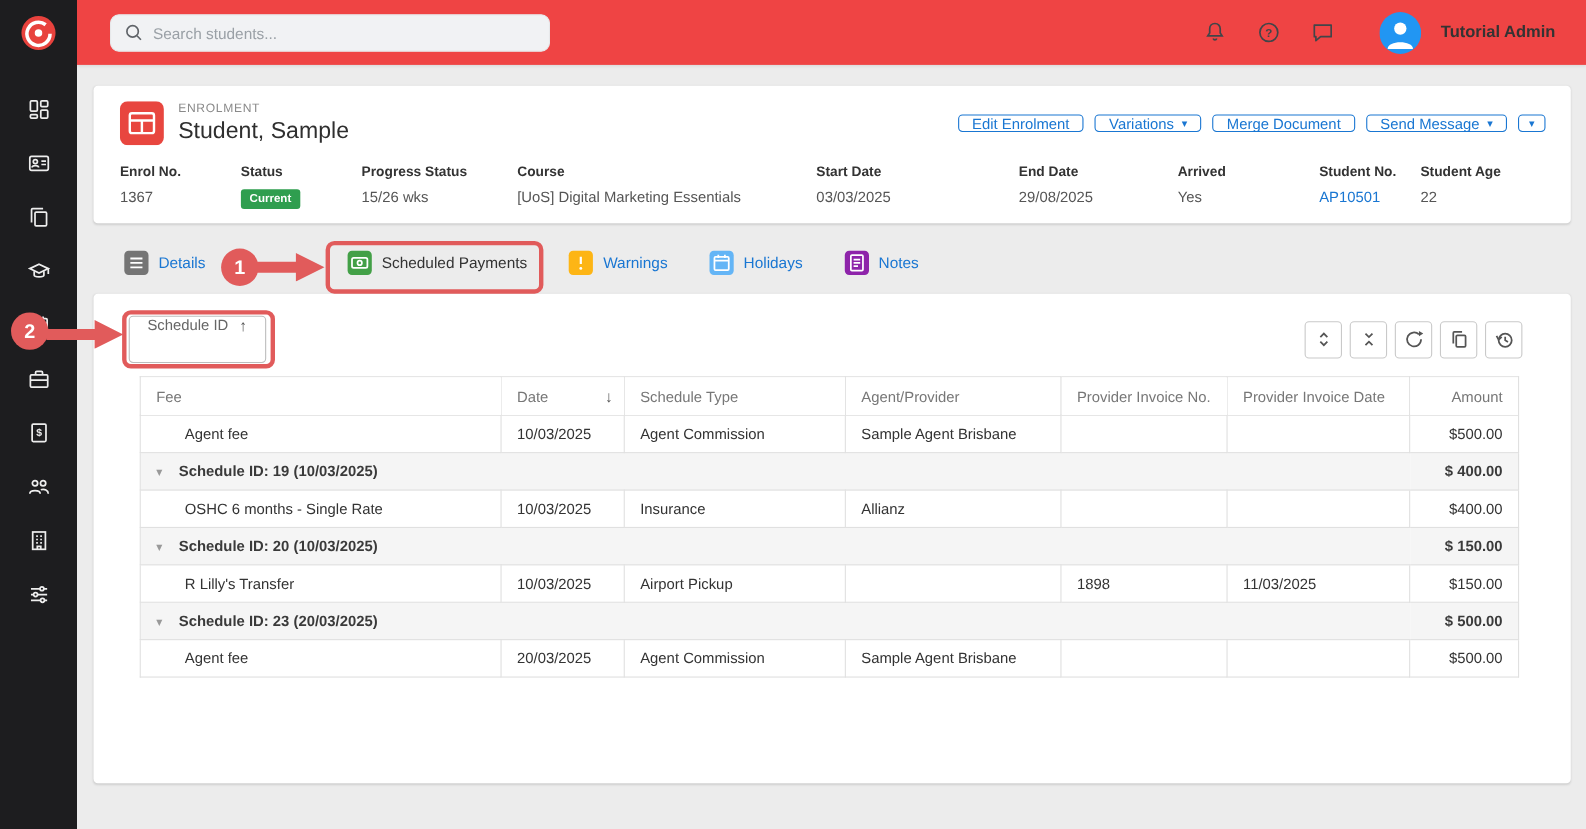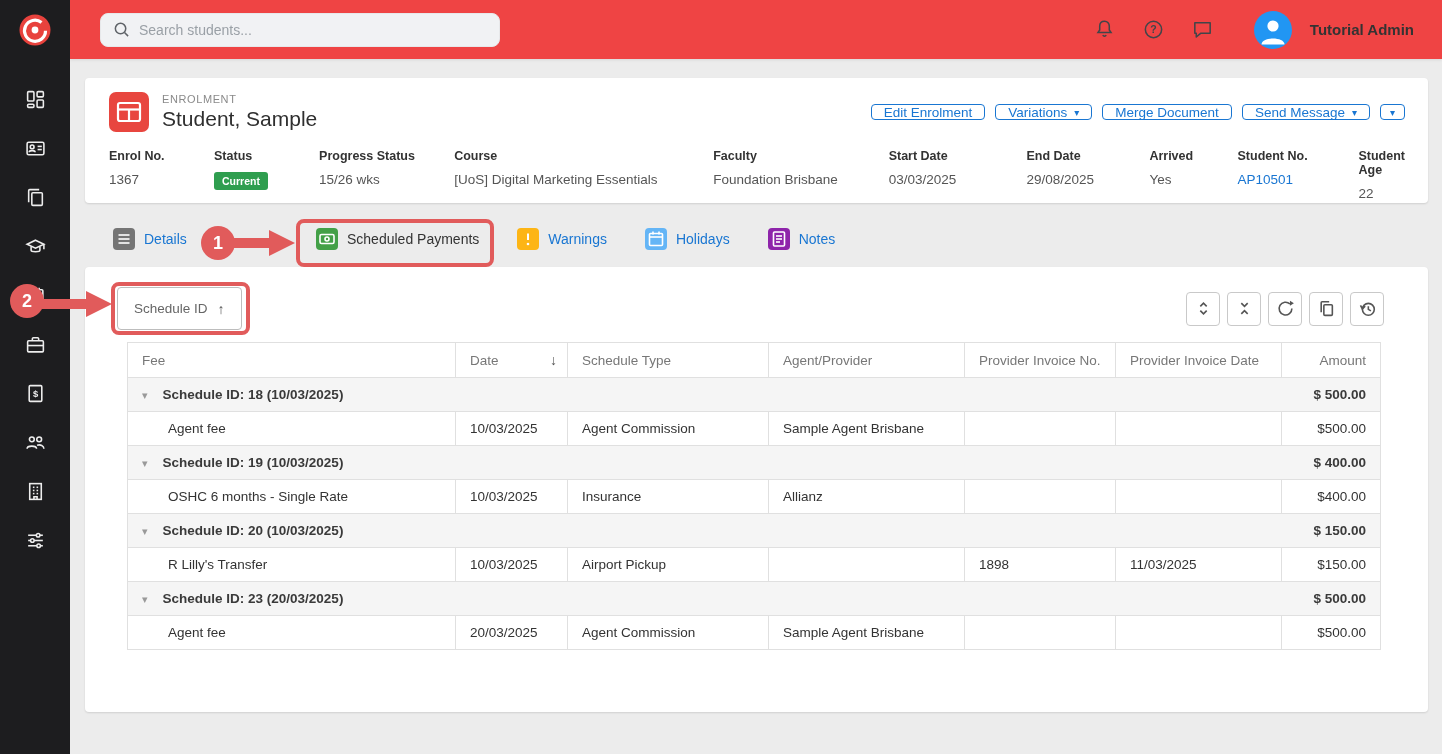--- a/index.html
+++ b/index.html
@@ -52,21 +52,21 @@
   .tabs-row { display:flex; align-items:center; height:56px; margin:8px 0 0 43px; }
   .tab { display:flex; align-items:center; gap:9px; cursor:pointer; margin-right:38px; }
   .tab.tab-details { width:71px; margin-right:132px; }
   .tab-icon { width:22px; height:22px; border-radius:4px; display:flex; align-items:center; justify-content:center; flex:none; }
   .tab-icon svg { stroke:#fff; stroke-width:1.6; fill:none; }
   .tab-label { font-size:14px; color:var(--accent,#1976d2); white-space:nowrap; }
   .tab.active .tab-label { color:#333; }
   
   .content-card { margin:0 14px 0 15px; height:445px; background:#fff; border-radius:4px; box-shadow:0 1px 2px rgba(0,0,0,.12); }
   .cc-header { display:flex; align-items:center; padding:20px 44px 0 32px; }
-  .group-chip { height:43px; border:1px solid #bdbdbd; border-radius:4px; background:#fff; display:flex; align-items:center; gap:10px; padding:0 16px; font-size:13.5px; color:#666; cursor:pointer; font-family:inherit; }
+  .group-chip { height:43px; border:1px solid #bdbdbd; border-radius:4px; background:#fff; display:flex; align-items:flex-start; gap:10px; padding:0 16px; font-size:13.5px; color:#666; cursor:pointer; font-family:inherit; }
   .chip-arrow { color:#555; font-size:14px; }
   .cc-tools { margin-left:auto; display:flex; gap:7px; }
   .tool-btn { width:34px; height:34px; background:#fff; border:1px solid #c9c9c9; border-radius:4px; display:flex; align-items:center; justify-content:center; cursor:pointer; }
   .tool-btn svg { stroke:#555; stroke-width:1.5; fill:none; }
   
   .pay-table { border-collapse:collapse; margin:12px 48px 0 42px; width:1253px; table-layout:fixed; }
   .pay-table th { height:35px; border:1px solid #e0e0e0; font-weight:normal; color:#777; font-size:13.5px; text-align:left; padding:0 8px 0 14px; position:relative; background:#fff; }
   .pay-table th.col-amount { text-align:right; padding-right:14px; }
   .sort-arrow { position:absolute; right:10px; top:50%; transform:translateY(-50%); color:#555; font-size:14px; }
   .group-row td { background:#f5f5f5; border-top:1px solid #e0e0e0; border-bottom:1px solid #e0e0e0; height:34px; font-size:13.5px; }
@@ -265,24 +265,20 @@
       </div>
       <div class="info-col">
         <div class="info-label">Progress Status</div>
         <div class="info-value">15/26 wks</div>
       </div>
       <div class="info-col">
         <div class="info-label">Course</div>
         <div class="info-value">[UoS] Digital Marketing Essentials</div>
       </div>
       <div class="info-col">
-        <div class="info-label">Faculty</div>
-        <div class="info-value">Foundation Brisbane</div>
-      </div>
-      <div class="info-col">
         <div class="info-label">Start Date</div>
         <div class="info-value">03/03/2025</div>
       </div>
       <div class="info-col">
         <div class="info-label">End Date</div>
         <div class="info-value">29/08/2025</div>
       </div>
       <div class="info-col">
         <div class="info-label">Arrived</div>
         <div class="info-value">Yes</div>
@@ -407,24 +403,20 @@
           <th><span>Fee</span></th>
           <th><span>Date</span><span class="sort-arrow">↓</span></th>
           <th><span>Schedule Type</span></th>
           <th><span>Agent/Provider</span></th>
           <th><span>Provider Invoice No.</span></th>
           <th><span>Provider Invoice Date</span></th>
           <th class="col-amount"><span>Amount</span></th>
         </tr>
       </thead>
       <tbody id="pay-body">
-          <tr class="group-row">
-            <td colspan="6"><span class="caret">▾</span><span class="group-title">Schedule ID: 18 (10/03/2025)</span></td>
-            <td class="group-total">$ 500.00</td>
-          </tr>
           <tr class="data-row">
             <td class="cell-fee">Agent fee</td>
             <td class="cell-date">10/03/2025</td>
             <td class="cell-schedule-type">Agent Commission</td>
             <td class="cell-agent-provider">Sample Agent Brisbane</td>
             <td class="cell-provider-invoice-no"></td>
             <td class="cell-provider-invoice-date"></td>
             <td class="cell-amount">$500.00</td>
           </tr>
           <tr class="group-row">

